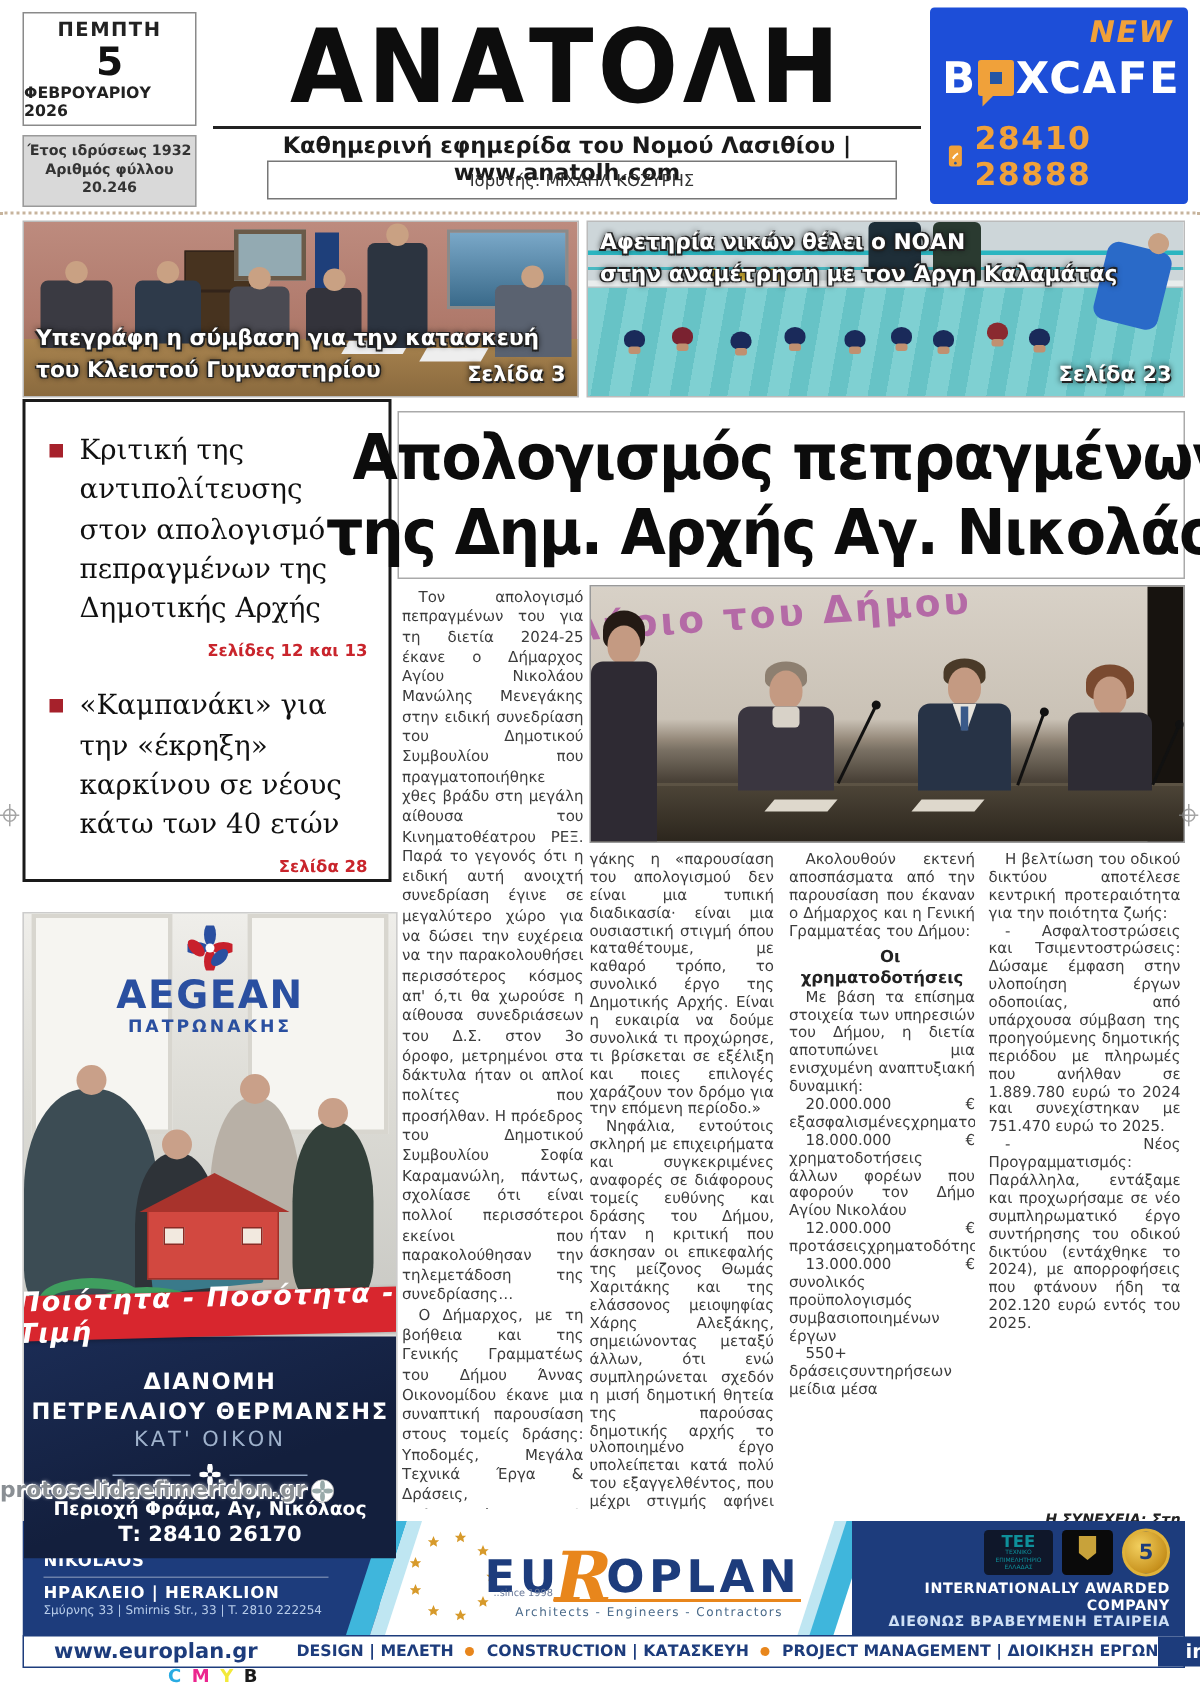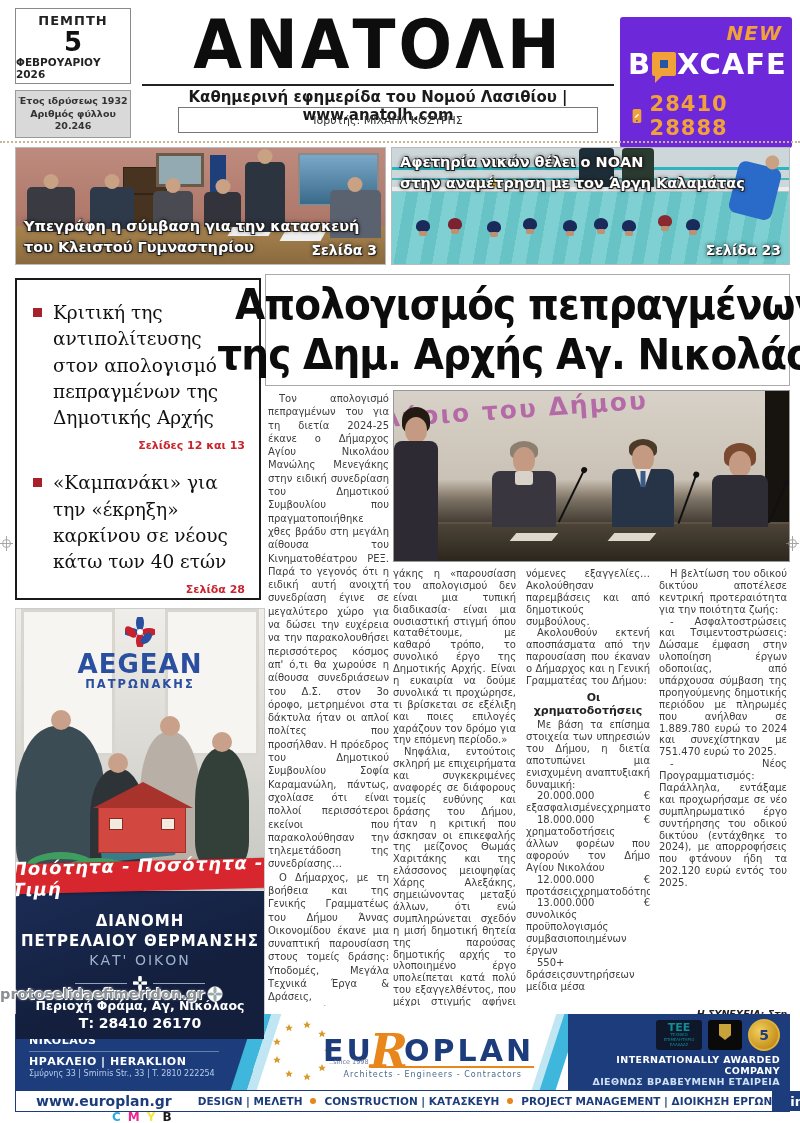--- a/index.html
+++ b/index.html
@@ -18,21 +18,21 @@
   .issue-box span { font-size:9.5px; font-weight:bold; color:#333; line-height:1.35; }
 
   .masthead-zone { position:absolute; left:142px; top:0; width:472px; height:140px; }
   .masthead { text-align:center; font-size:63px; font-weight:bold; color:#0d0d0d; letter-spacing:3px;
     font-family:"DejaVu Sans", sans-serif; transform:scaleY(1.08); transform-origin:top; padding-top:6px; line-height:1.15; }
   .subtitle-bar { position:absolute; left:0; right:0; top:84px; border-top:2px solid #222; padding-top:2px;
     text-align:center; font-size:15px; font-weight:bold; color:#1a1a1a; }
   .founder-box { position:absolute; left:36px; right:16px; top:107px; height:26px; border:1px solid #777;
     display:flex; align-items:center; justify-content:center; font-size:11px; color:#333; }
 
-  .boxcafe { position:absolute; left:620px; top:17px; width:172px; height:131px; background:#6d28d9; border-radius:3px; overflow:hidden; }
+  .boxcafe { position:absolute; left:620px; top:5px; width:172px; height:131px; background:#1d4ed8; border-radius:3px; overflow:hidden; }
   .boxcafe .new { position:absolute; right:10px; top:4px; font-size:20px; font-weight:bold; font-style:italic; color:#f0a13a; letter-spacing:1px; }
   .boxcafe .brand { position:absolute; left:8px; top:30px; width:160px; font-size:29px; font-weight:bold; color:#fff; letter-spacing:1px; display:flex; align-items:center; }
   .box-o { position:relative; display:inline-block; width:24px; height:24px; background:#f0a13a; margin:0 1px; border-radius:2px; }
   .box-o .hole { position:absolute; left:8px; top:8px; width:8px; height:8px; background:#2456a5; }
   .box-o .tail { position:absolute; left:3px; bottom:-7px; width:0; height:0; border-left:8px solid #f0a13a; border-bottom:8px solid transparent; }
   .boxcafe .phone-row { position:absolute; left:10px; bottom:8px; display:flex; align-items:center; gap:4px; }
   .boxcafe .phone-row .phone-num { font-size:21px; font-weight:bold; color:#f0a13a; letter-spacing:1px; }
 
   .header-rule { position:absolute; left:0; right:0; top:141px; border-top:2px dotted #c7b49d; }
 
@@ -74,21 +74,21 @@
   .t2-rail2 { position:absolute; left:0; right:0; top:26%; border-top:2px solid #49b9c2; }
   .t2-buoy { position:absolute; width:10px; height:10px; border-radius:50%; background:#e8c23a; top:27%; }
   .t2-stand { position:absolute; left:47%; top:0; width:9%; height:42%; background:#1e2e38; border-radius:4px; }
   .t2-stand2 { position:absolute; left:58%; top:0; width:8%; height:36%; background:#2a3a30; border-radius:4px; }
   .t2-coach { position:absolute; right:3%; top:14%; width:11%; height:46%; background:#2a6ac8; border-radius:8px; transform:rotate(14deg); }
   .t2-coach:before { content:""; position:absolute; left:58%; top:-12px; width:14px; height:14px; border-radius:50%; background:#c9a183; }
   .swimmer { position:absolute; width:14px; height:12px; border-radius:50% 50% 40% 40%; background:#1a2a5a; }
   .swimmer:after { content:""; position:absolute; left:3px; bottom:-4px; width:8px; height:5px; background:#c09070; border-radius:2px; }
 
   
-  .sidebar-box { position:absolute; left:15px; top:278px; width:246px; height:322px; border:2px solid #1a1a1a; padding:20px 14px 10px 16px; }
+  .sidebar-box { position:absolute; left:15px; top:266px; width:246px; height:322px; border:2px solid #1a1a1a; padding:20px 14px 10px 16px; }
   .sb-item { position:relative; padding-left:20px; font-family:"DejaVu Serif", serif; font-size:18.5px; line-height:1.42; color:#111; }
   .sb-item .bullet { position:absolute; left:0; top:8px; width:9px; height:9px; background:#a6212b; }
   .sb-ref { text-align:right; font-size:11px; font-weight:bold; color:#c9252c; margin:8px 0 18px; font-family:"DejaVu Sans", sans-serif; }
 
   
   .aegean { position:absolute; left:15px; top:608px; width:250px; height:432px; border:1px solid #ccc; overflow:hidden; background:#e9e8e4; }
   .ag-photo { position:absolute; left:0; right:0; top:0; height:62%; background:linear-gradient(180deg,#efeeea 0%,#dddcd6 45%,#c9c9c4 100%); }
   .ag-window { position:absolute; top:0; width:38%; height:55%; background:#f6f5f1; border:3px solid #d8d6cf; }
   .ag-blob { position:absolute; border-radius:45% 45% 20% 20%; }
   .ag-blob:before { content:""; position:absolute; left:50%; transform:translateX(-50%); top:-16px; width:20px; height:20px; border-radius:50%; background:#c9a089; }
@@ -433,21 +433,20 @@
   <div class="bodycol col1">
     <p>Τον απολογισμό πεπραγμένων του για τη διετία 2024-25 έκανε ο Δήμαρχος Αγίου Νικολάου Μανώλης Μενεγάκης στην ειδική συνεδρίαση του Δημοτικού Συμβουλίου που πραγματοποιήθηκε χθες βράδυ στη μεγάλη αίθουσα του Κινηματοθέατρου ΡΕΞ. Παρά το γεγονός ότι η ειδική αυτή ανοιχτή συνεδρίαση έγινε σε μεγαλύτερο χώρο για να δώσει την ευχέρεια να την παρακολουθήσει περισσότερος κόσμος απ' ό,τι θα χωρούσε η αίθουσα συνεδριάσεων του Δ.Σ. στον 3ο όροφο, μετρημένοι στα δάκτυλα ήταν οι απλοί πολίτες που προσήλθαν. Η πρόεδρος του Δημοτικού Συμβουλίου Σοφία Καραμανώλη, πάντως, σχολίασε ότι είναι πολλοί περισσότεροι εκείνοι που παρακολούθησαν την τηλεμετάδοση της συνεδρίασης…</p>
     <p>Ο Δήμαρχος, με τη βοήθεια και της Γενικής Γραμματέως του Δήμου Άννας Οικονομίδου έκανε μια συναπτική παρουσίαση στους τομείς δράσης: Υποδομές, Μεγάλα Τεχνικά Έργα &amp; Δράσεις, Καθημερινότητα &amp; Άμεσες Παρεμβάσεις, Περιβάλλον, Ανακύκλωση &amp; Βιωσιμότητα, Παιδεία, Νέα Γενιά, Κοινωνικές Δομές - Ενίσχυση Ευάλωτων Ομάδων, Πολιτισμός-Αθλητισμός &amp; Τουρισμός, Κινητικότητα &amp; Κυκλοφοριακές Ρυθμίσεις, Ψηφιακός Μετασχηματισμός και Διοικητικός Εκσυγχρονισμός.</p>
 
   </div>
   <div class="bodycol col2">
     <p class="noind">γάκης η «παρουσίαση του απολογισμού δεν είναι μια τυπική διαδικασία· είναι μια ουσιαστική στιγμή όπου καταθέτουμε, με καθαρό τρόπο, το συνολικό έργο της Δημοτικής Αρχής. Είναι η ευκαιρία να δούμε συνολικά τι προχώρησε, τι βρίσκεται σε εξέλιξη και ποιες επιλογές χαράζουν τον δρόμο για την επόμενη περίοδο.»</p>
     <p>Νηφάλια, εντούτοις σκληρή με επιχειρήματα και συγκεκριμένες αναφορές σε διάφορους τομείς ευθύνης και δράσης του Δήμου, ήταν η κριτική που άσκησαν οι επικεφαλής της μείζονος Θωμάς Χαριτάκης και της ελάσσονος μειοψηφίας Χάρης Αλεξάκης, σημειώνοντας μεταξύ άλλων, ότι ενώ συμπληρώνεται σχεδόν η μισή δημοτική θητεία της παρούσας δημοτικής αρχής το υλοποιημένο έργο υπολείπεται κατά πολύ του εξαγγελθέντος, που μέχρι στιγμής αφήνει ισχνό αποτύπωμα στο Δήμο, ενώ αντίθετα σημειώνεται πληθωρικό πλεόνασμα στο επικοινωνιακό κομμάτι και σε επαναλαμβα-</p>
   </div>
   <div class="bodycol col3">
-    <p class="noind">νόμενες εξαγγελίες… Ακολούθησαν παρεμβάσεις και από δημοτικούς συμβούλους.</p>
     <p>Ακολουθούν εκτενή αποσπάσματα από την παρουσίαση που έκαναν ο Δήμαρχος και η Γενική Γραμματέας του Δήμου:</p>
     <p class="subhead">Οι χρηματοδοτήσεις</p>
     <p>Με βάση τα επίσημα στοιχεία των υπηρεσιών του Δήμου, η διετία αποτυπώνει μια ενισχυμένη αναπτυξιακή δυναμική:</p>
     <p>20.000.000 € εξασφαλισμένεςχρηματοδοτήσεις</p>
     <p>18.000.000 € χρηματοδοτήσεις άλλων φορέων που αφορούν τον Δήμο Αγίου Νικολάου</p>
     <p>12.000.000 € προτάσειςχρηματοδότησης</p>
     <p>13.000.000 € συνολικός προϋπολογισμός συμβασιοποιημένων έργων</p>
     <p>550+ δράσειςσυντηρήσεων μείδια μέσα</p>
 
   </div>

